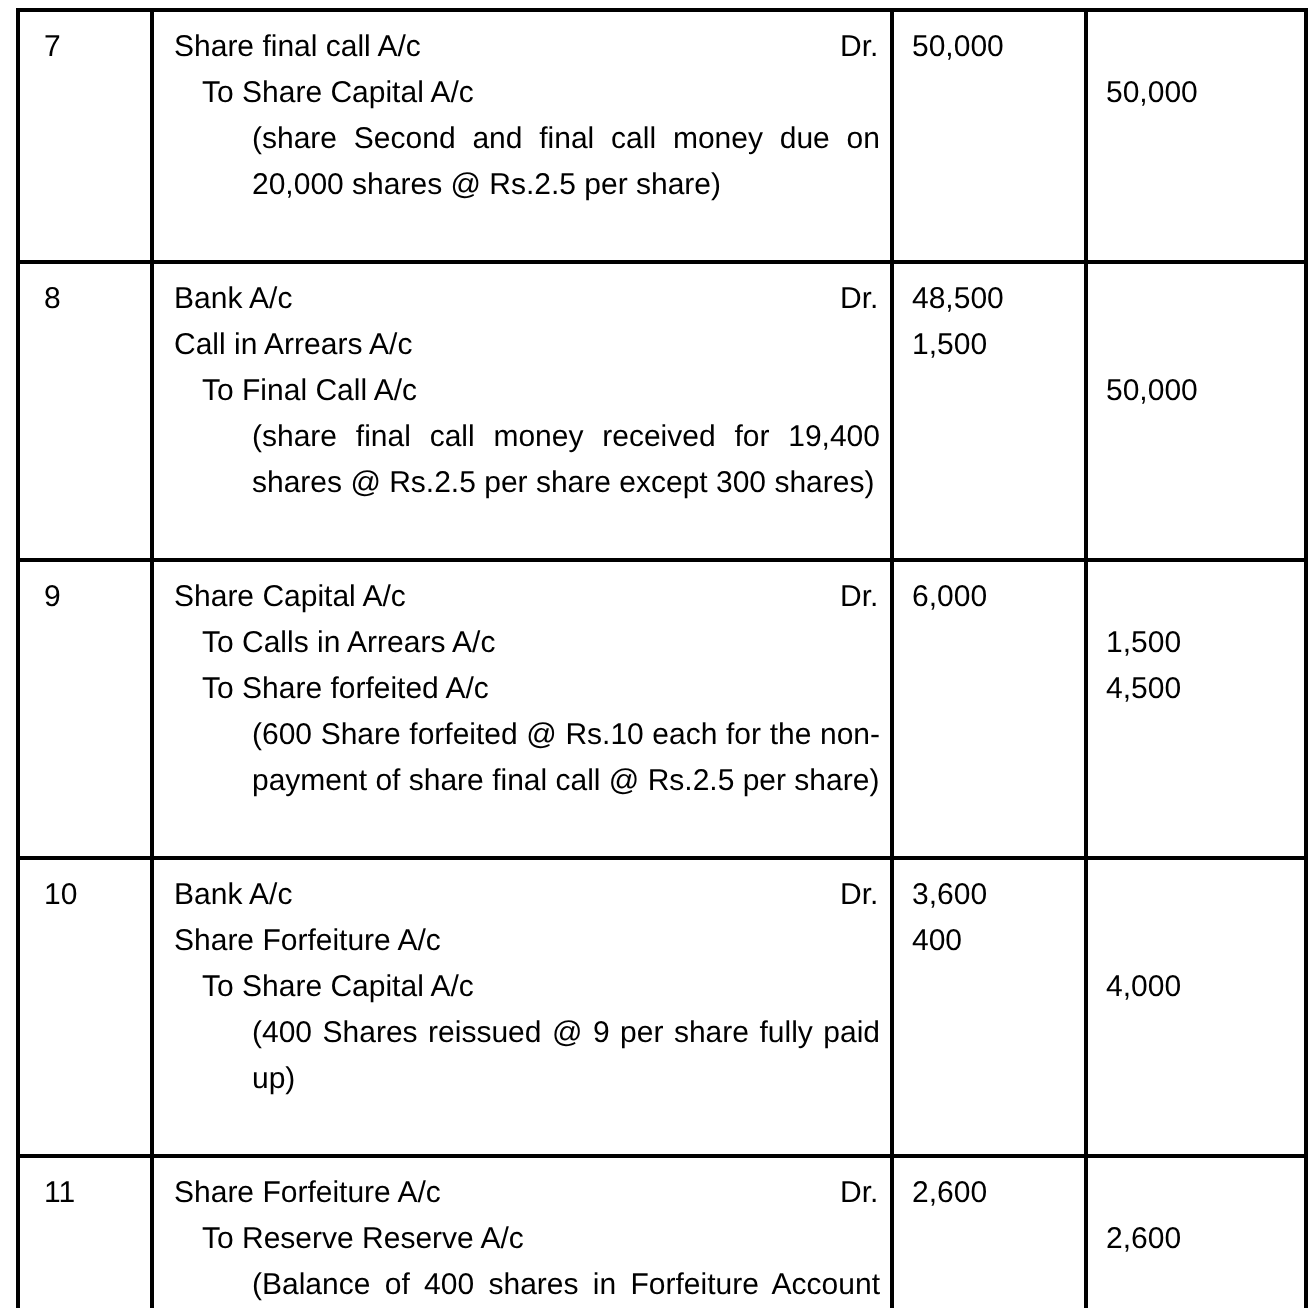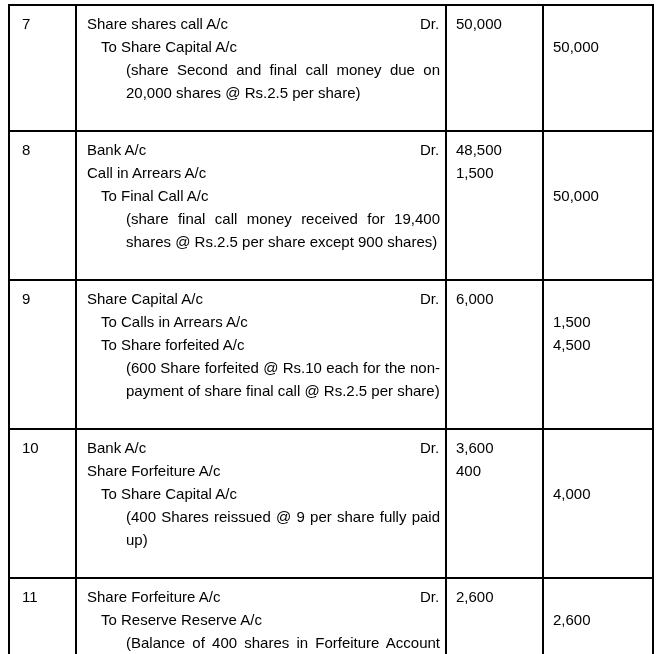--- a/index.html
+++ b/index.html
@@ -77,21 +77,21 @@
       <col class="c-part">
       <col class="c-debit">
       <col class="c-credit">
     </colgroup>
     <tbody id="journal-body">
         <tr>
           <td class="no-cell">
             <div class="line">7</div>
           </td>
           <td class="part-cell">
-            <div class="line"><span>Share shares call A/c</span><span class="dr">Dr.</span></div>
+            <div class="line"><span>Share final call A/c</span><span class="dr">Dr.</span></div>
             <div class="line indent"><span>To Share Capital A/c</span></div>
             <div class="nline just">(share Second and final call money due on</div>
             <div class="nline">20,000 shares @ Rs.2.5 per share)</div>
           </td>
           <td class="amt-cell">
             <div class="line">50,000</div>
           </td>
           <td class="amt-cell">
             <div class="line"></div>
             <div class="line">50,000</div>
@@ -99,21 +99,21 @@
         </tr>
         <tr>
           <td class="no-cell">
             <div class="line">8</div>
           </td>
           <td class="part-cell">
             <div class="line"><span>Bank A/c</span><span class="dr">Dr.</span></div>
             <div class="line"><span>Call in Arrears A/c</span></div>
             <div class="line indent"><span>To Final Call A/c</span></div>
             <div class="nline just">(share final call money received for 19,400</div>
-            <div class="nline">shares @ Rs.2.5 per share except 900 shares)</div>
+            <div class="nline">shares @ Rs.2.5 per share except 300 shares)</div>
           </td>
           <td class="amt-cell">
             <div class="line">48,500</div>
             <div class="line">1,500</div>
           </td>
           <td class="amt-cell">
             <div class="line"></div>
             <div class="line"></div>
             <div class="line">50,000</div>
           </td>

